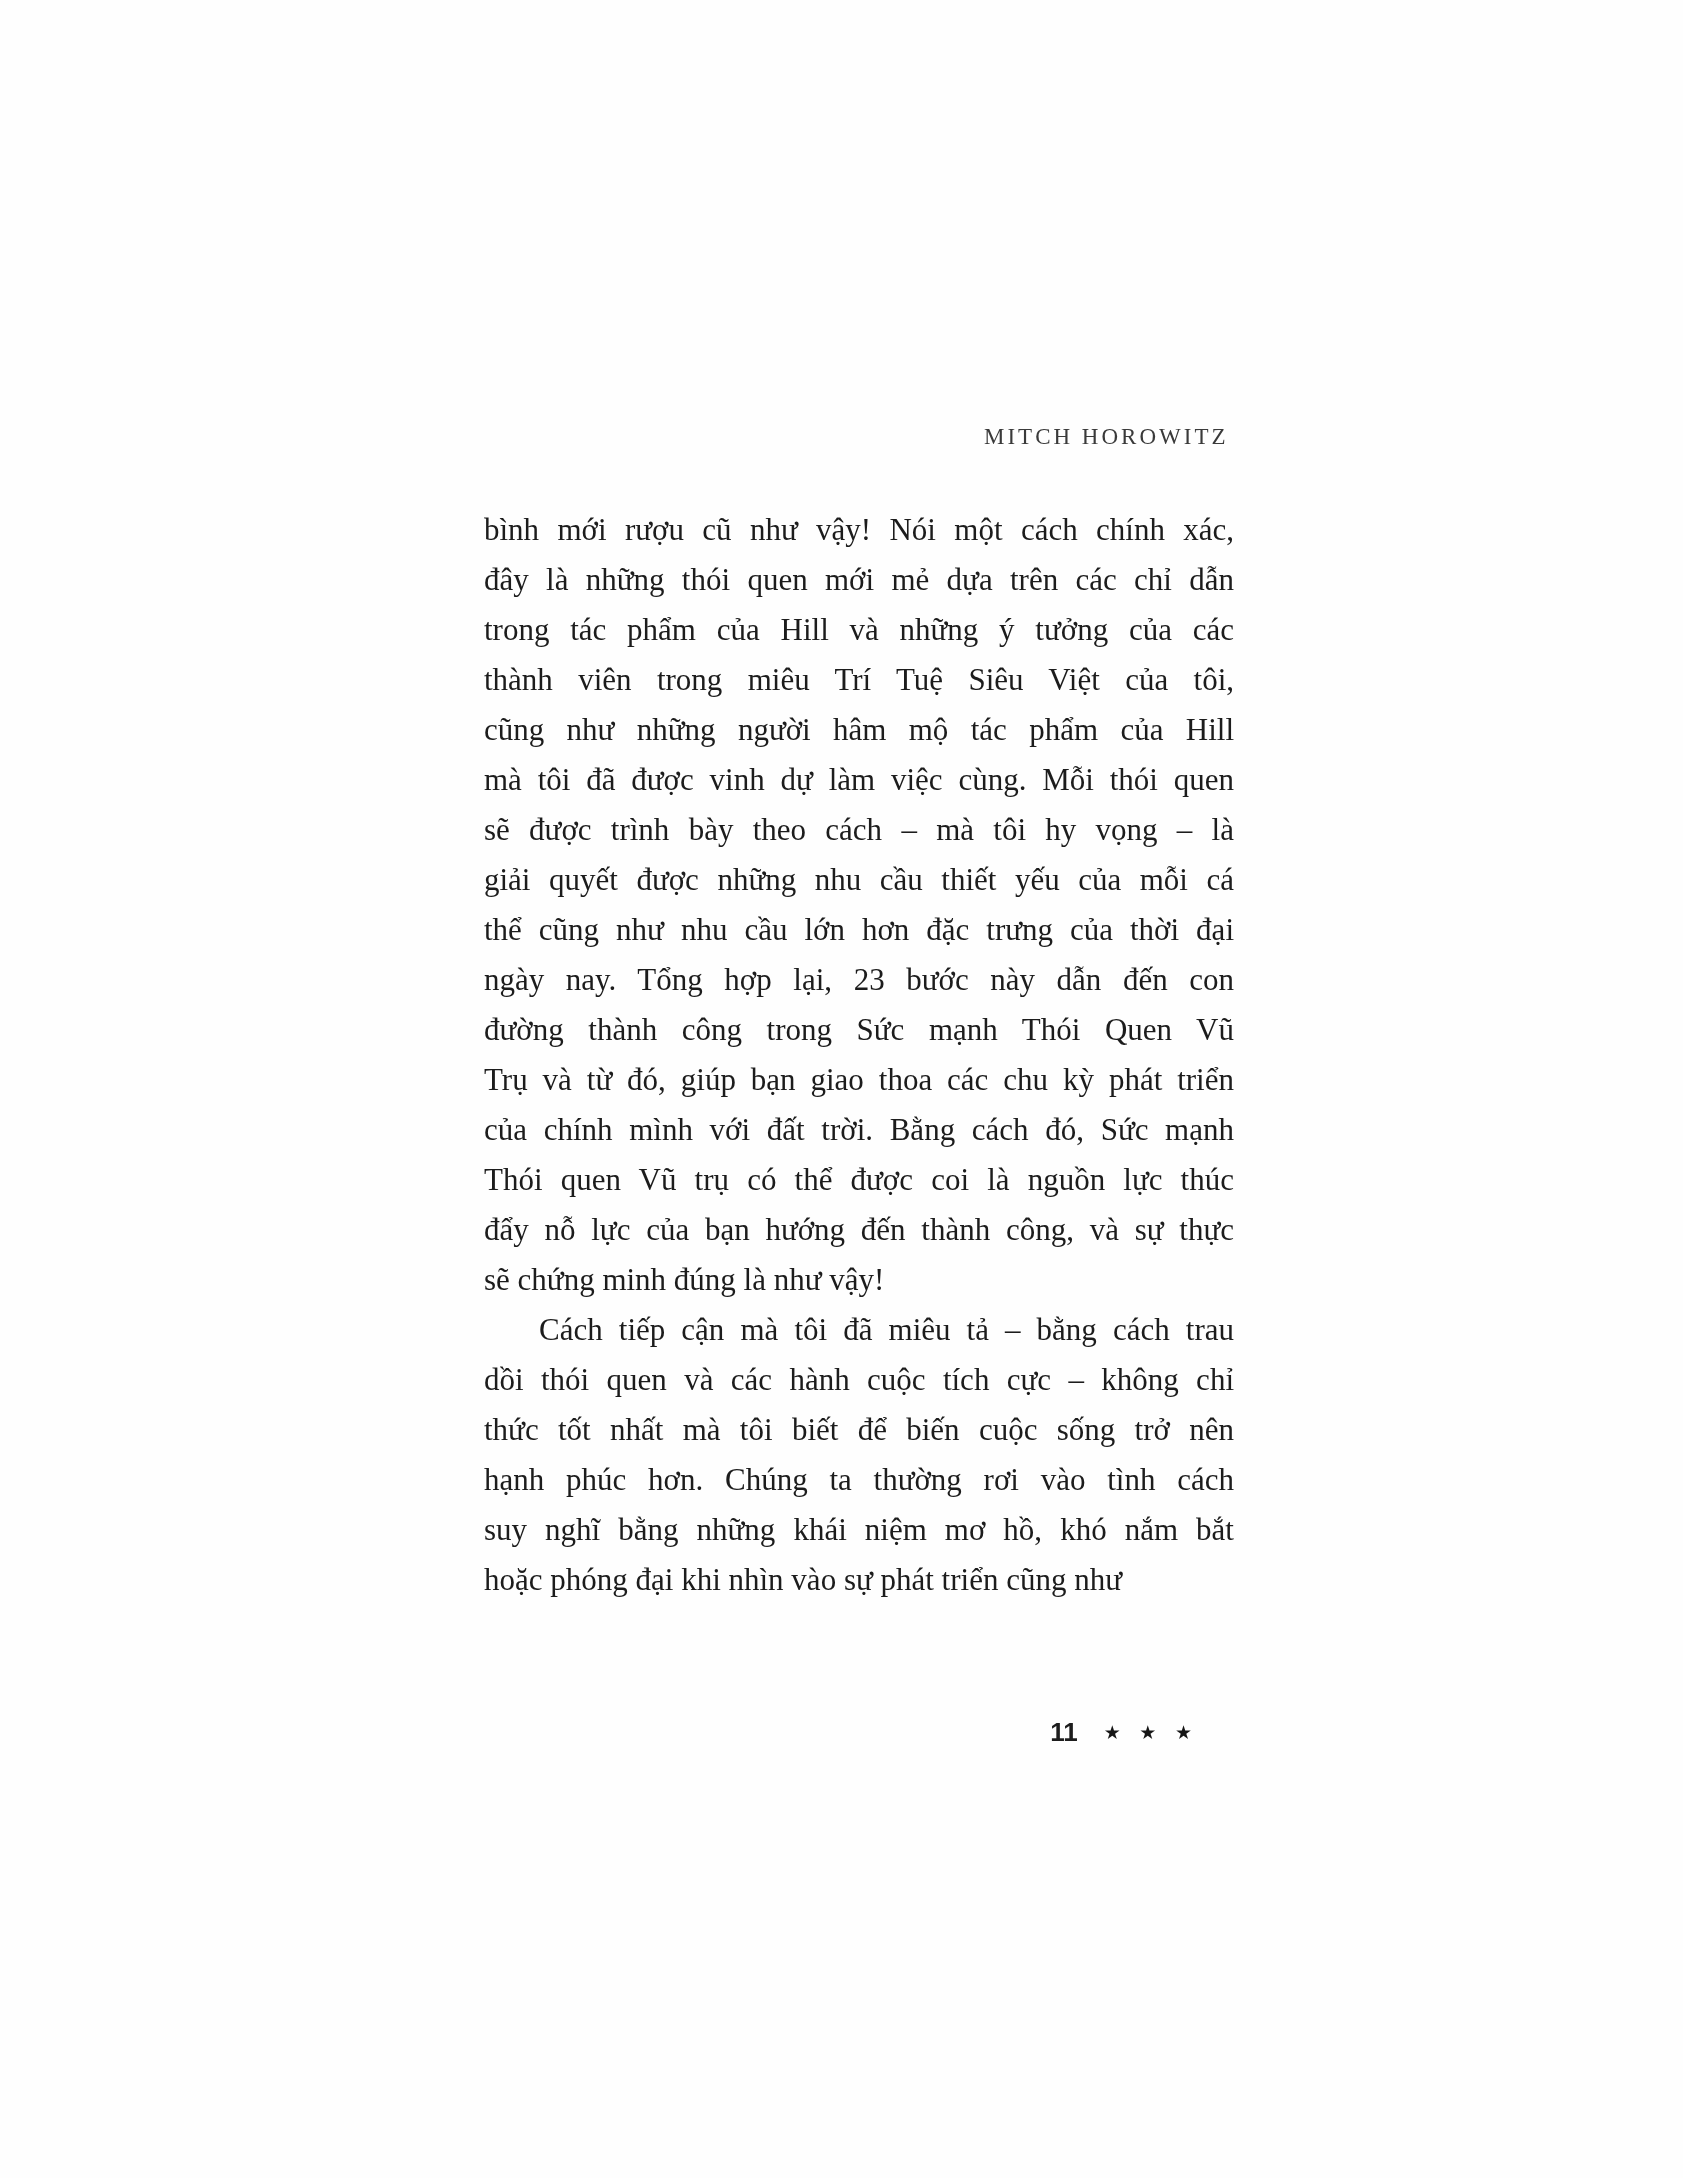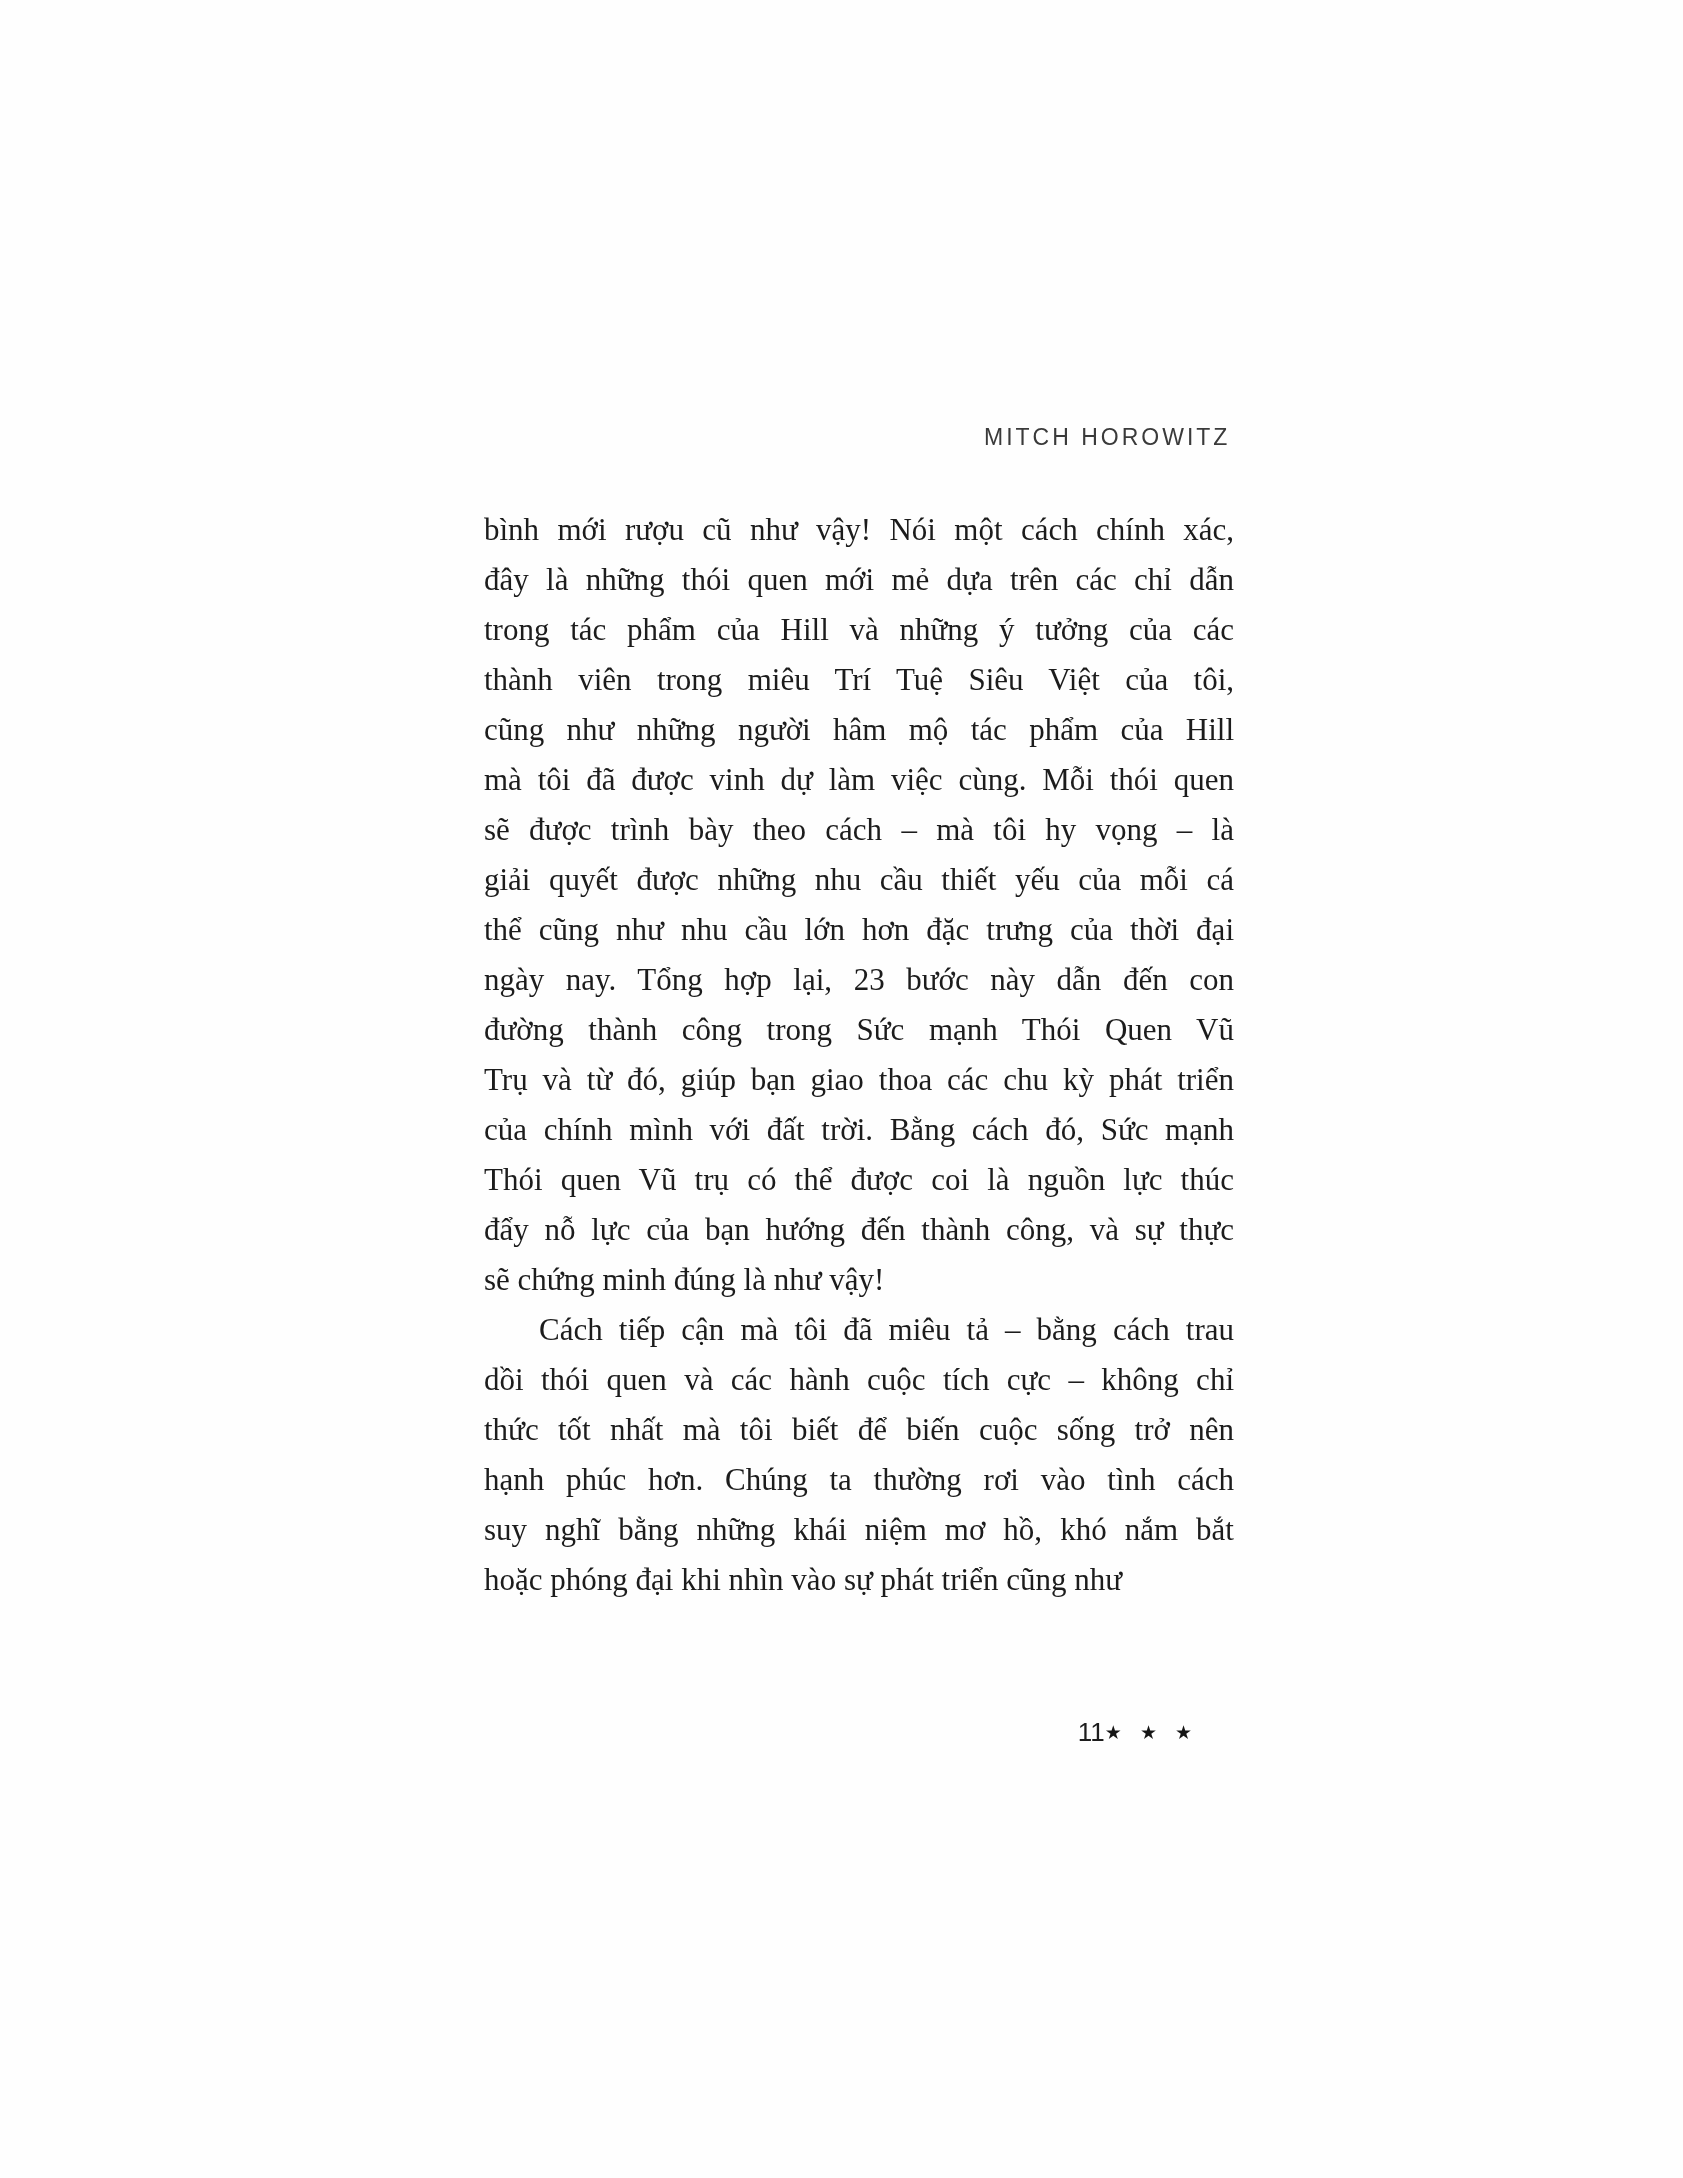--- a/index.html
+++ b/index.html
@@ -12,21 +12,21 @@
     width: 1683px;
     height: 2178px;
     background: #fefefe;
     overflow: hidden;
     font-family: "Liberation Serif", "DejaVu Serif", serif;
   }
   .running-head {
     position: absolute;
     left: 984px;
     top: 424px;
-    font-family: Liberation Sans, sans-serif;
+    font-family: Liberation Serif, serif;
     font-size: 23px;
     font-weight: 400;
     letter-spacing: 3px;
     color: #3a3a3a;
     white-space: nowrap;
   }
   .body-text {
     position: absolute;
     left: 484px;
     top: 505px;
@@ -47,22 +47,23 @@
   }
   .para.indent .line:first-child {
     text-indent: 55px;
   }
   .page-footer {
     position: absolute;
     top: 1719px;
     right: 485px;
     display: flex;
     align-items: center;
-    gap: 0;
+    gap: 26px;
     color: #1d1d1d;
+    font-weight: bold;
   }
   .page-number {
     font-family: "Liberation Sans", "DejaVu Sans", sans-serif;
     font-size: 26px;
     line-height: 26px;
   }
   .footer-stars {
     font-family: "DejaVu Sans", sans-serif;
     font-size: 19px;
     line-height: 26px;

